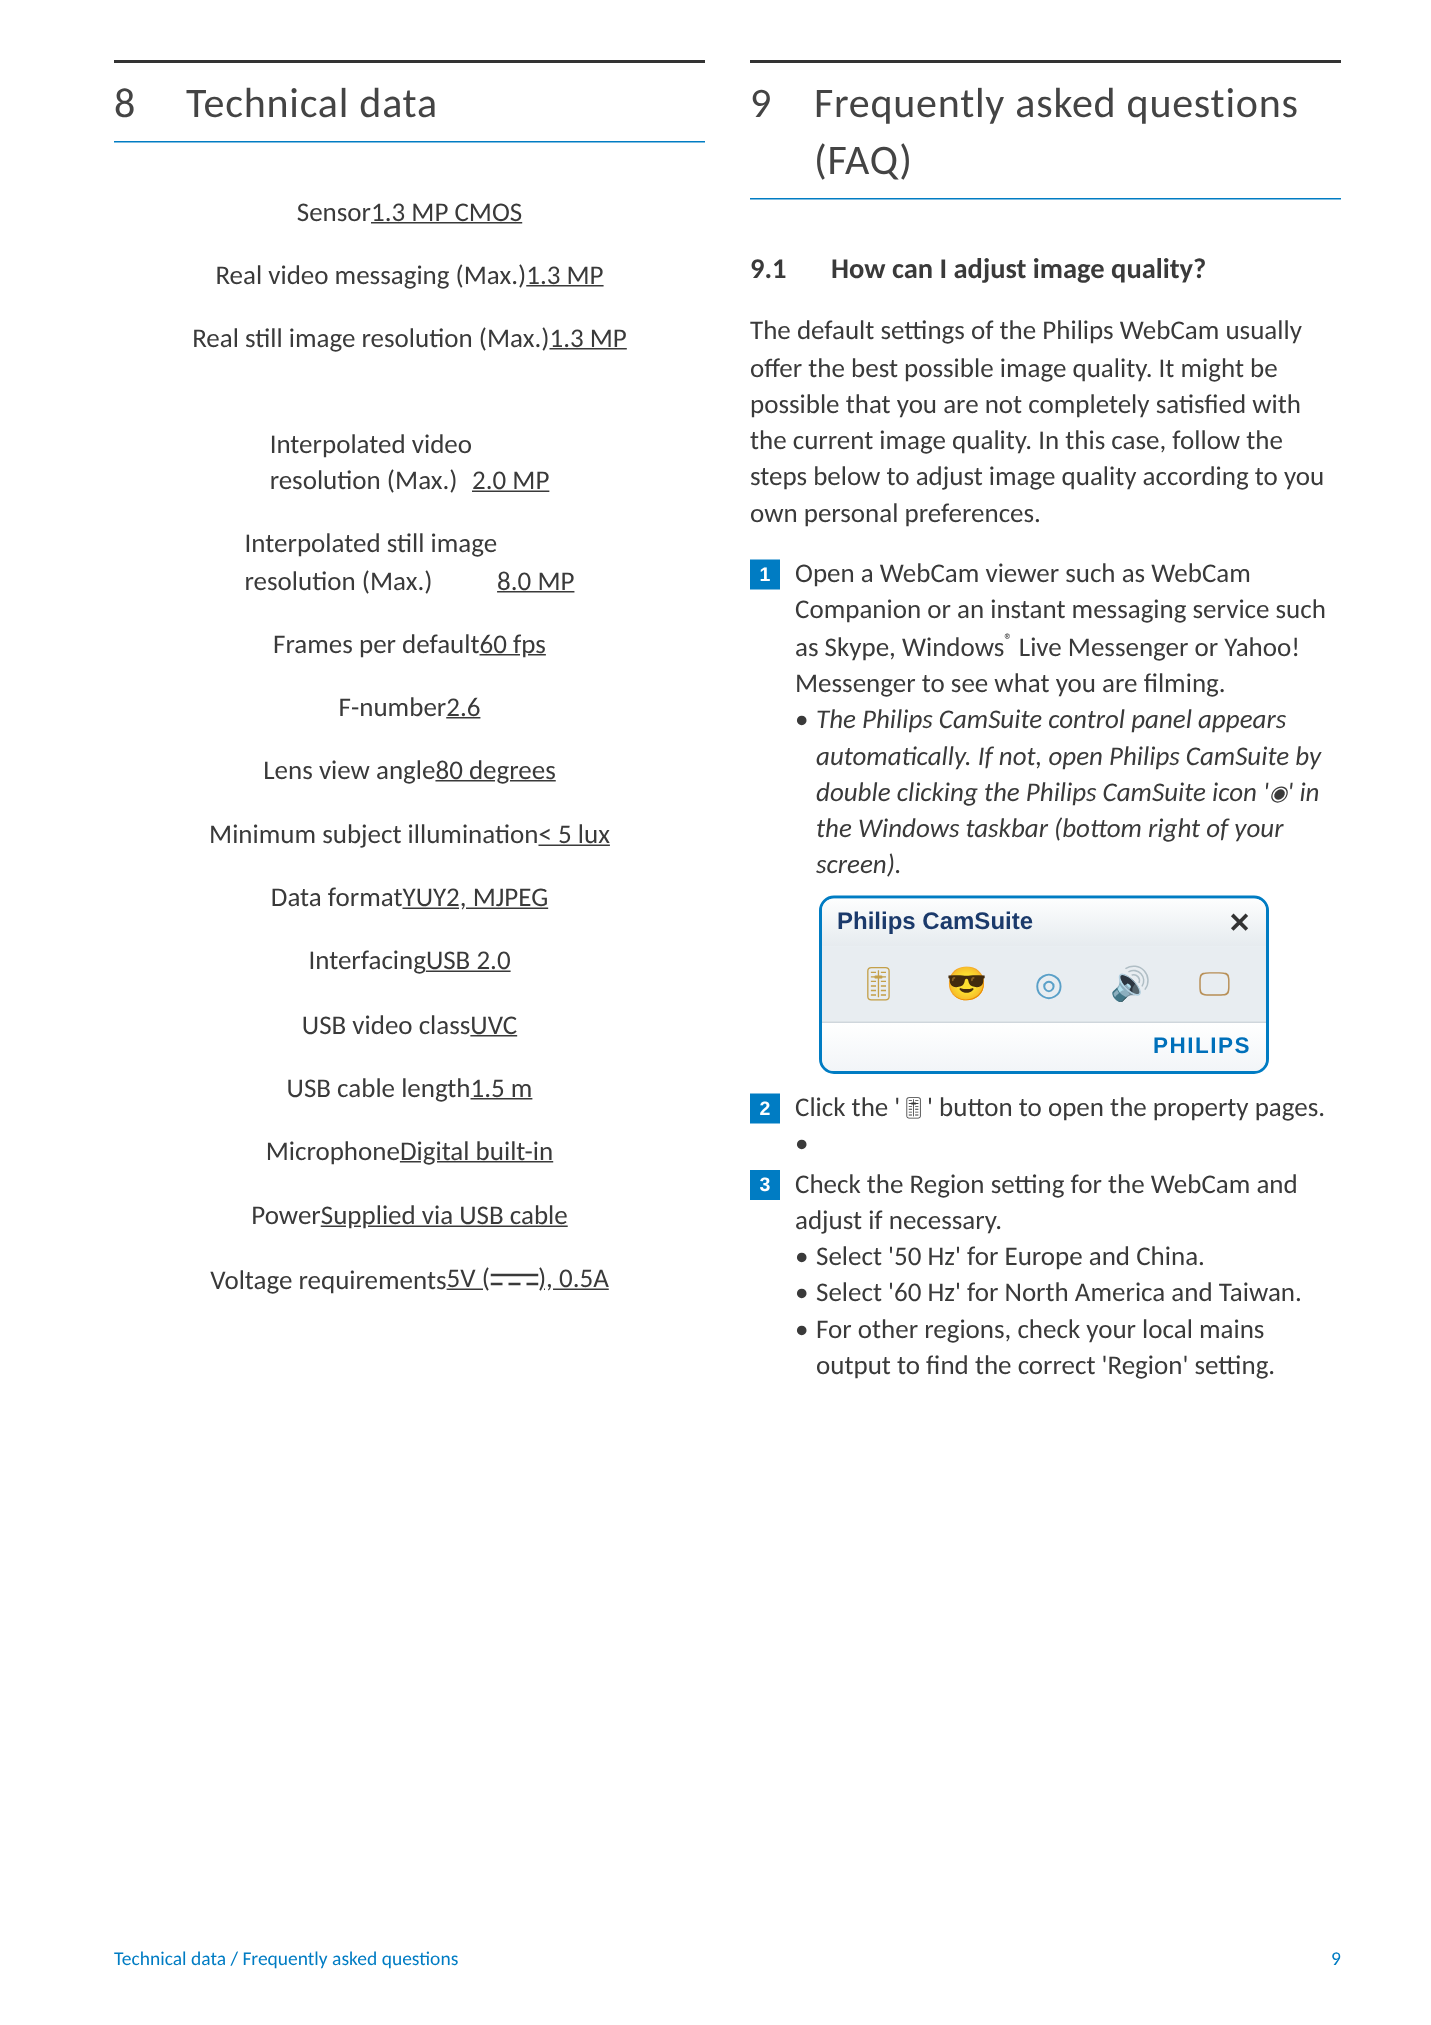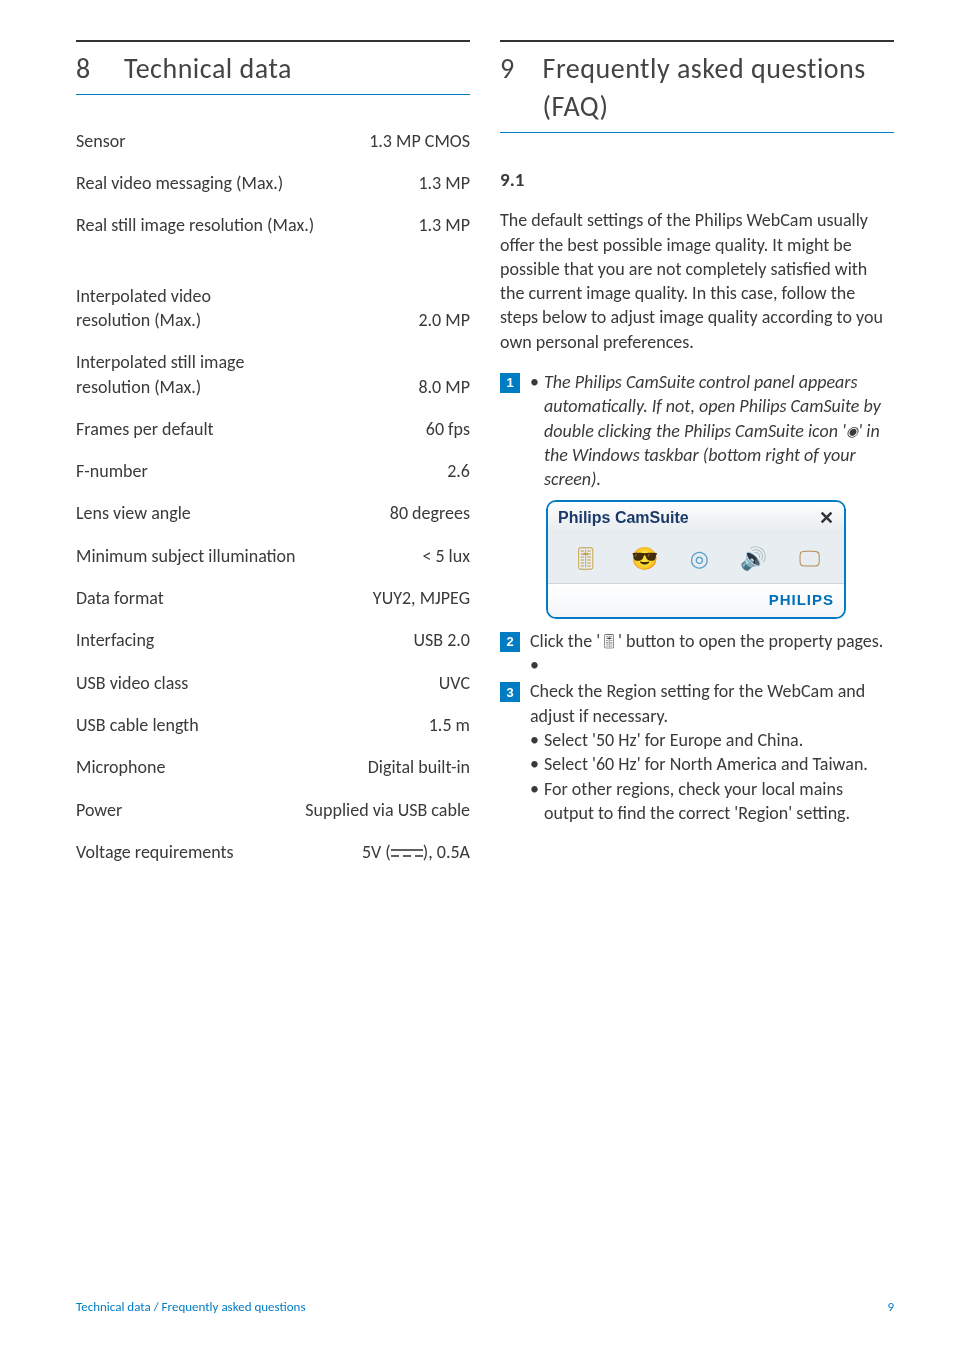--- a/index.html
+++ b/index.html
@@ -40,31 +40,32 @@
       width: 48px;
       font-weight: 300;
     }
     .section-title {
       font-size: 28px;
       font-weight: 300;
       letter-spacing: 0.5px;
     }
     .spec-row {
       display: flex;
-      justify-content: space-between;
+      justify-content: center;
       align-items: flex-end;
       margin-bottom: 18px;
     }
     .spec-label {
       font-size: 18px;
     }
     .spec-value {
       font-size: 18px;
       text-align: right;
       white-space: nowrap;
+      text-decoration: underline;
     }
     .subhead {
       font-weight: bold;
       font-size: 19px;
       display: flex;
       margin-bottom: 16px;
     }
     .subhead-num { width: 54px; }
     .body-p { margin-bottom: 16px; }
     .step { display: flex; margin-bottom: 2px; }
@@ -239,27 +240,29 @@
     </div>
 
     <div class="col">
       <div class="section-head" style="min-height:78px;">
         <span class="section-num">9</span>
         <span class="section-title">Frequently asked questions (FAQ)</span>
       </div>
 
       <div class="subhead">
         <span class="subhead-num">9.1</span>
+        <span>How can I adjust image quality?</span>
       </div>
 
       <p class="body-p">The default settings of the Philips WebCam usually offer the best possible image quality. It might be possible that you are not completely satisfied with the current image quality. In this case, follow the steps below to adjust image quality according to you own personal preferences.</p>
 
       <div class="step">
         <div class="step-num">1</div>
         <div class="step-body">
+          <div><span>Open a WebCam viewer such as WebCam Companion or an instant messaging service such as Skype,  Windows</span><span class="sup">®</span><span> Live Messenger or Yahoo! Messenger to see what you are filming.</span></div>
           <div class="bullet-row">
             <div class="bullet-dot">•</div>
             <div class="bullet-note"><span>The Philips CamSuite control panel appears automatically. If not, open Philips CamSuite by double clicking the Philips CamSuite icon '</span><span class="inline-icon">◉</span><span>' in the Windows taskbar (bottom right of your screen).</span></div>
           </div>
         </div>
       </div>
 
       <div class="camsuite-box">
         <div class="camsuite-header">
           <span>Philips CamSuite</span>

